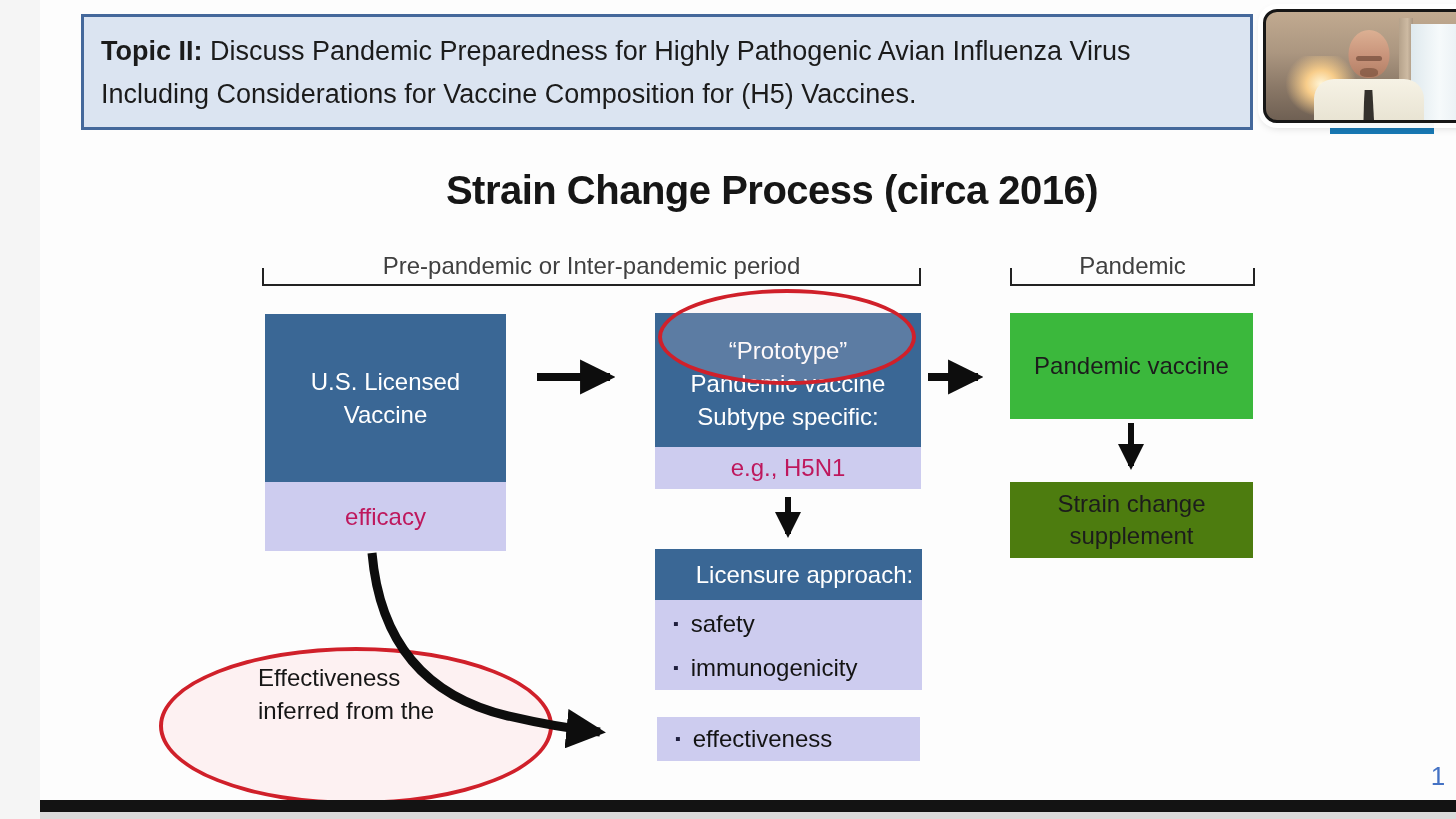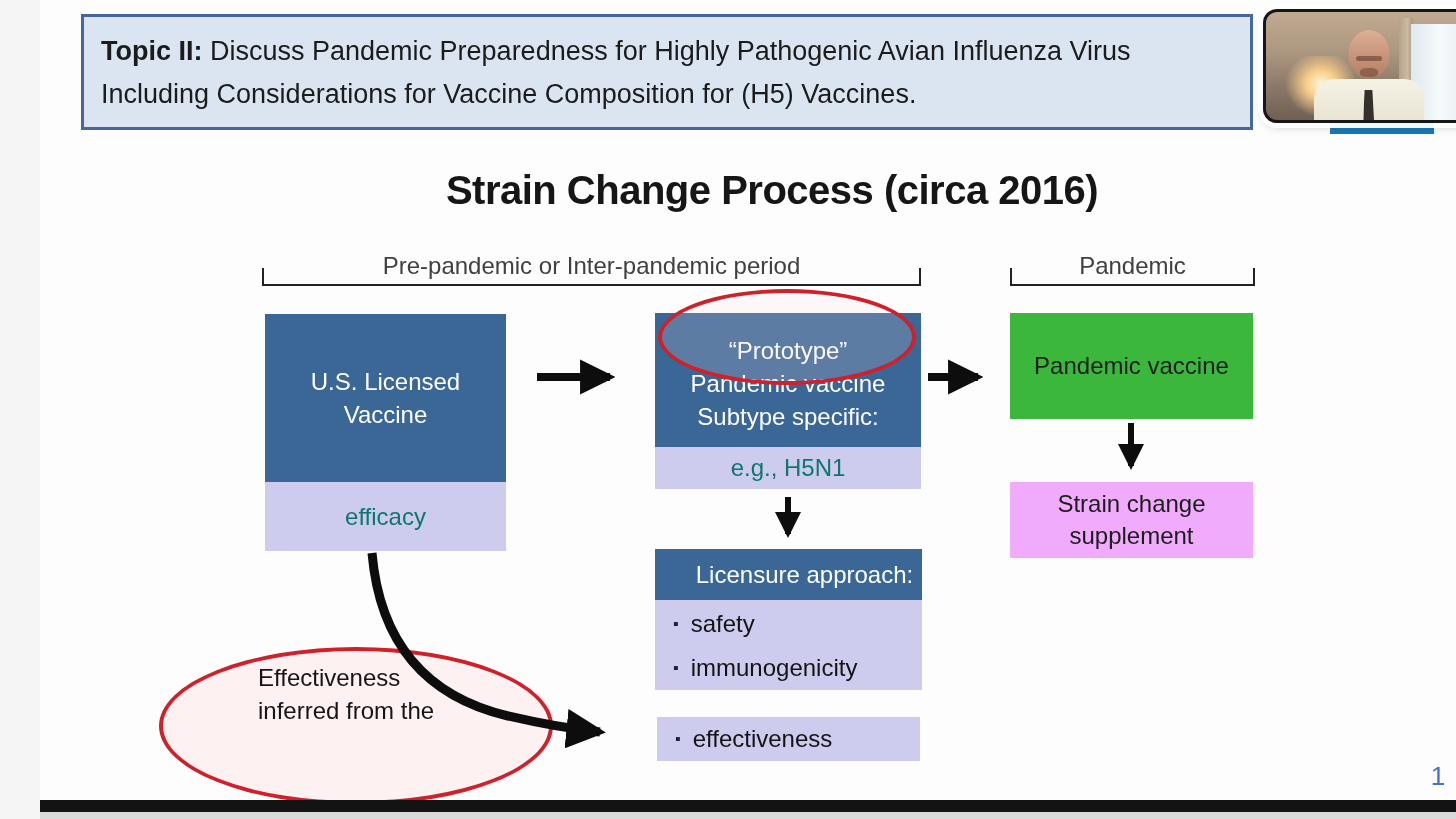--- a/index.html
+++ b/index.html
@@ -47,29 +47,29 @@
   .slide-title { position:absolute; left:8px; top:168px; width:1448px; text-align:center;
                  font-size:40px; font-weight:700; color:#161616; letter-spacing:-0.5px; }
   .bracket { position:absolute; height:18px; border-left:2px solid #222;
              border-right:2px solid #222; border-bottom:2px solid #222; }
   .bracket-label { position:absolute; text-align:center; font-size:24px; color:#404040; }
 
   
   .bluebox  { position:absolute; background:#3a6795; color:#fff; display:flex;
               flex-direction:column; justify-content:center; align-items:center;
               font-size:24px; line-height:33px; text-align:center; z-index:1; }
-  .lavbox   { position:absolute; background:#cdccef; color:#0f766e; display:flex;
+  .lavbox   { position:absolute; background:#cdccef; color:#be185d; display:flex;
               justify-content:center; align-items:center; font-size:24px; z-index:1; }
   .lavbody  { position:absolute; background:#cdccef; color:#141414; font-size:24px;
               z-index:1; padding:14px 0 0 18px; }
   .bullet-row { display:flex; align-items:center; height:44px; }
   .bullet-glyph { font-size:16px; color:#1f1f3d; margin-right:12px; }
   .greenbox { position:absolute; background:#3bb83c; color:#1c1c1c; display:flex;
               justify-content:center; align-items:center; font-size:24px; z-index:1; }
-  .lgreenbox{ position:absolute; background:#f0abfc; color:#1c1c1c; display:flex;
+  .lgreenbox{ position:absolute; background:#4d7c0f; color:#1c1c1c; display:flex;
               flex-direction:column; justify-content:center; align-items:center;
               font-size:24px; line-height:32px; z-index:1; }
 
   
   .red-ellipse { position:absolute; border:4px solid #d0202a; border-radius:50%; z-index:3; }
   .ellipse-proto { left:618px; top:289px; width:258px; height:96px;
                    background:rgba(250,222,226,0.18); }
   .ellipse-note  { left:119px; top:647px; width:394px; height:158px; background:#fdf1f2; z-index:1; }
   .note-text { position:absolute; left:218px; top:661px; font-size:24px; line-height:33px;
                color:#161616; z-index:2; }

